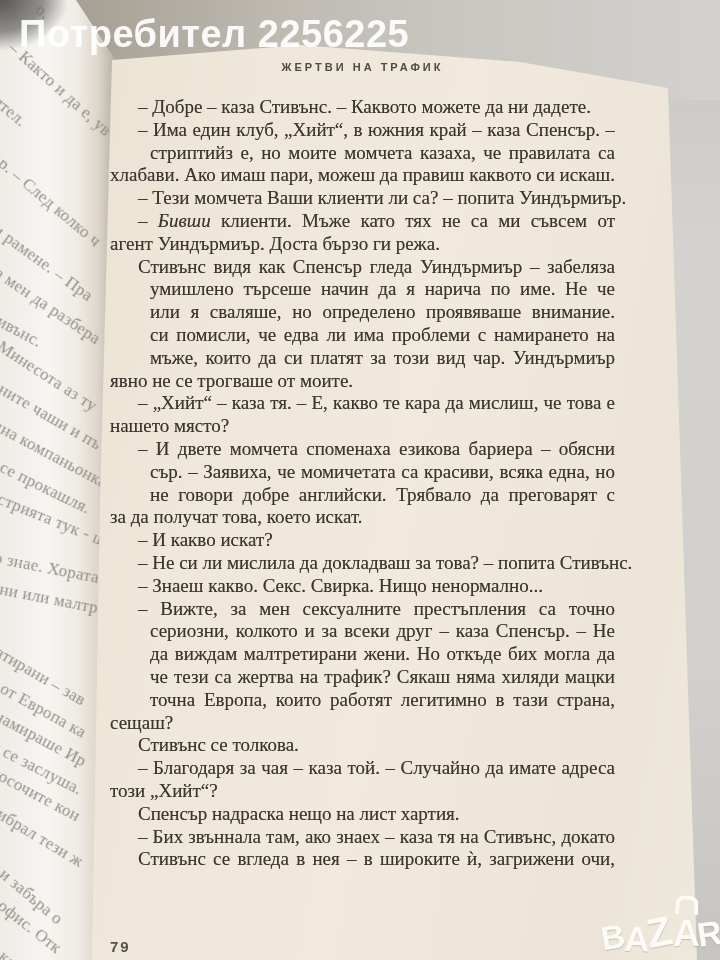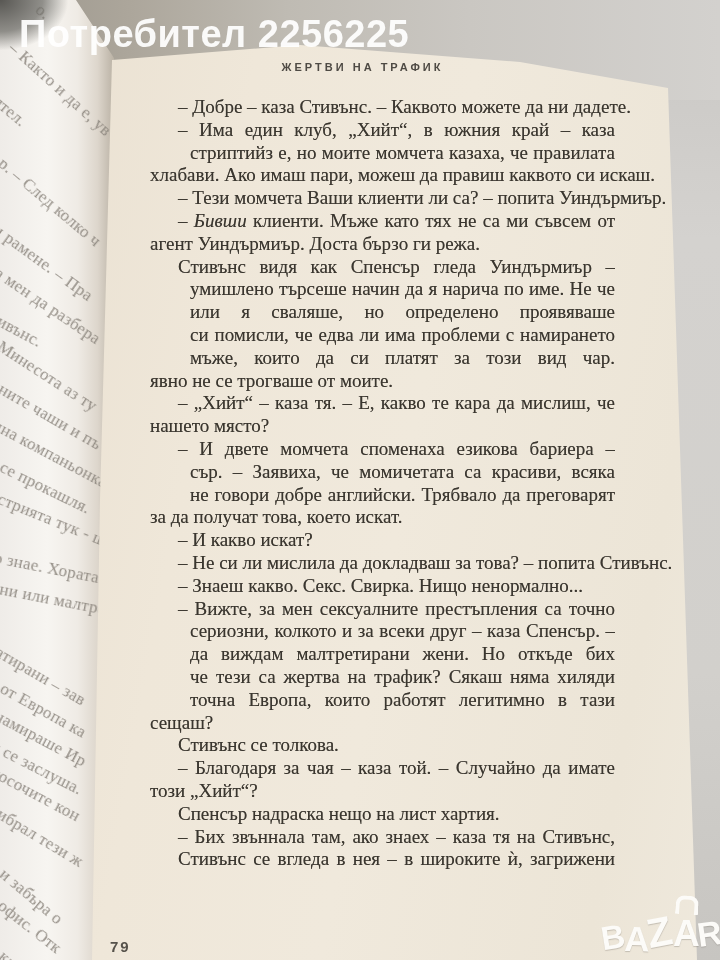--- a/index.html
+++ b/index.html
@@ -45,21 +45,20 @@
   .print{position:absolute;z-index:4;color:#3a362f;}
   .page-header{
     left:110px;top:61px;width:505px;text-align:center;
     font-family:"Liberation Sans", sans-serif;font-size:11px;font-weight:600;
     letter-spacing:3px;color:#4e4a44;
   }
   .text-block{left:110px;top:96px;width:505px;}
   .line{
     height:22.8px;font-size:19px;line-height:22.8px;white-space:nowrap;
     text-shadow:0 0 .5px rgba(58,54,47,.55);
-    margin-left:40px;
   }
   .line.just{white-space:normal;text-align:justify;text-align-last:justify;overflow:hidden;padding-left:40px;}
   .line.ind{padding-left:28px;}
   .line i{font-style:italic;}
   .page-number{
     left:110px;top:938px;width:505px;text-align:left;
     font-family:"Liberation Sans", sans-serif;font-size:15px;letter-spacing:2px;
     color:#56524b;font-weight:600;
   }
 

